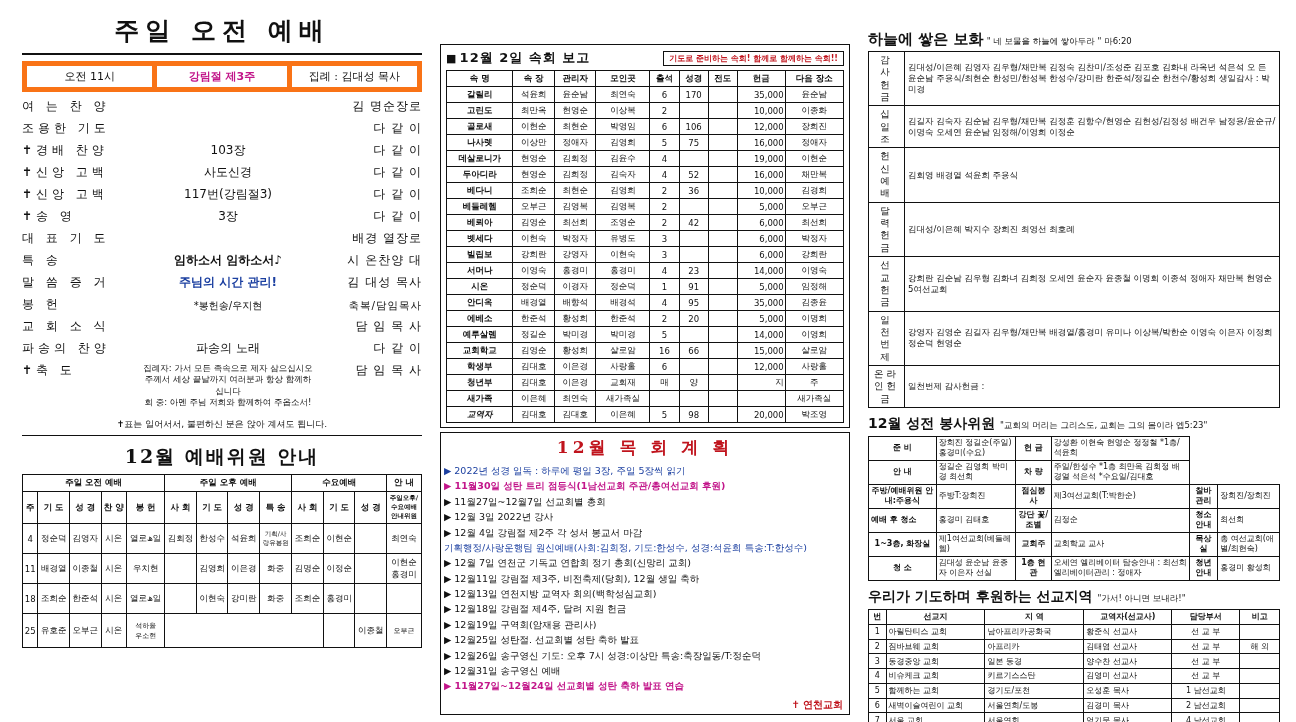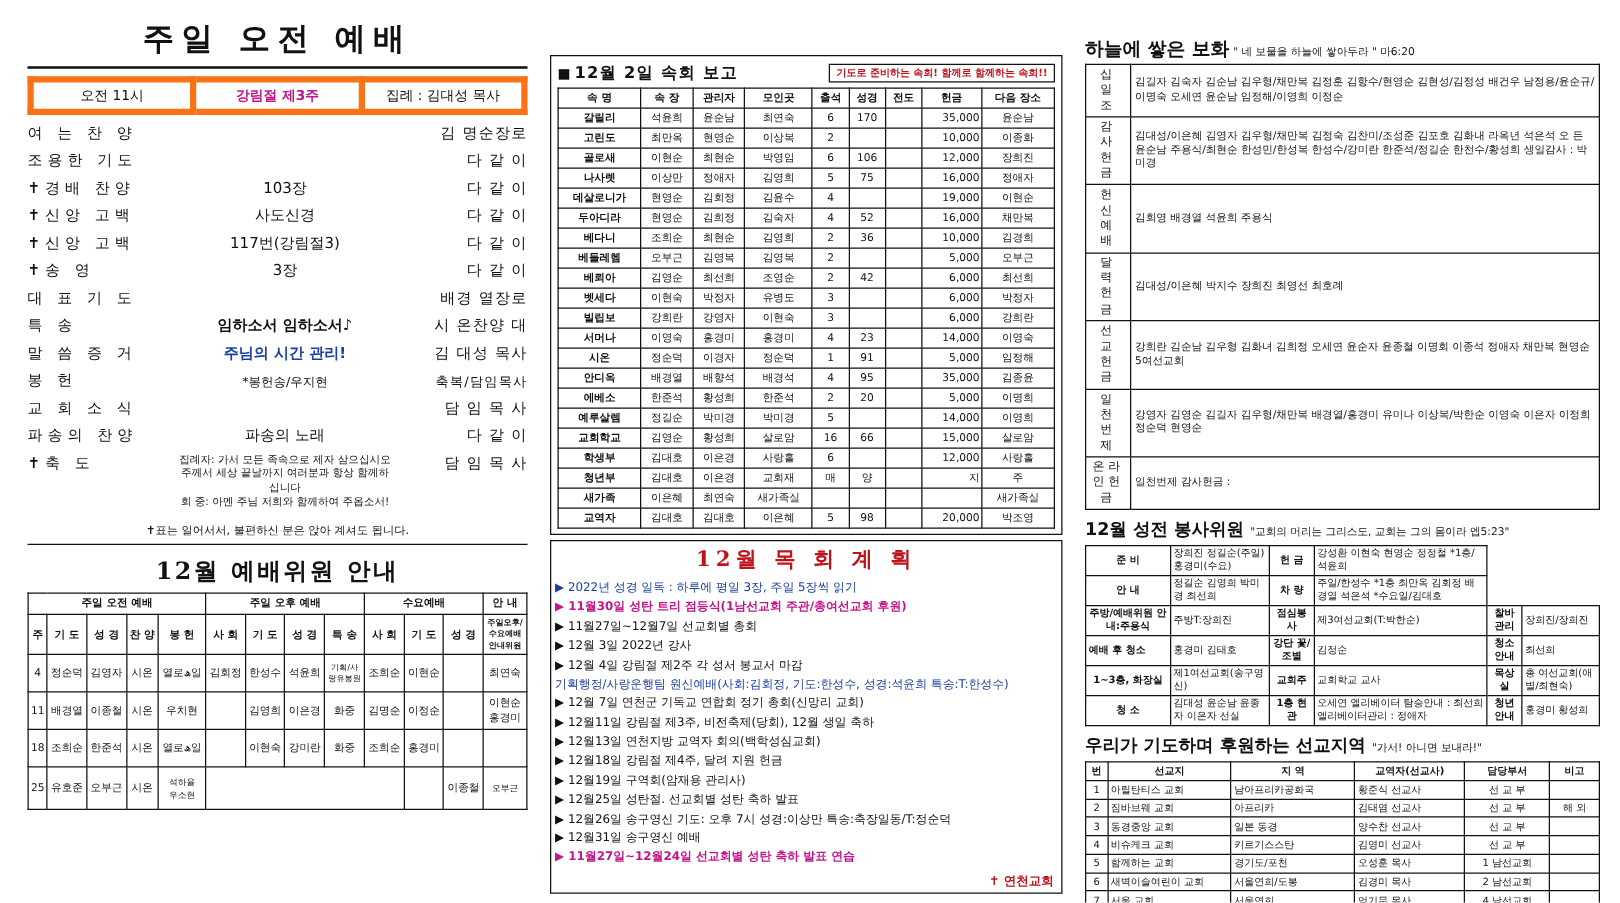--- a/index.html
+++ b/index.html
@@ -520,21 +520,21 @@
               <td>이은혜</td>
               <td>최연숙</td>
               <td>새가족실</td>
               <td></td>
               <td></td>
               <td></td>
               <td style="text-align: right;"></td>
               <td>새가족실</td>
             </tr>
             <tr>
-              <td style="font-weight: bold;">교역자</td>
+              <td style="font-weight: bold; font-style: italic;">교역자</td>
               <td>김대호</td>
               <td>김대호</td>
               <td>이은혜</td>
               <td>5</td>
               <td>98</td>
               <td></td>
               <td style="text-align: right;">20,000</td>
               <td>박조영</td>
             </tr>
           </tbody>
@@ -570,26 +570,26 @@
   <div class="col col3" style="padding-top:30px">
 
     <div>
       <span style="font-size:15px; font-weight:bold">하늘에 쌓은 보화</span>
       <span style="font-size:8.5px">" 네 보물을 하늘에 쌓아두라 " 마6:20</span>
     </div>
 
     <table class="off" style="margin-top:2px">
       <tbody id="off-body">
           <tr>
+            <td class="lbl">감 사 헌 금</td>
+            <td>김대성/이은혜 김영자 김우형/채만복 김정숙 김찬미/조성준 김포호 김화내 라옥년 석은석 오  든 윤순남 주용식/최현순 한성민/한성복 한성수/강미란 한준석/정길순 한천수/황성희                     생일감사 : 박미경</td>
+          </tr>
+          <tr>
             <td class="lbl">십 일 조</td>
             <td>김길자 김숙자 김순남 김우형/채만복 김정훈 김항수/현영순 김현성/김정성 배건우 남정용/윤순규/이명숙 오세연 윤순남 임정해/이영희 이정순</td>
-          </tr>
-          <tr>
-            <td class="lbl">감 사 헌 금</td>
-            <td>김대성/이은혜 김영자 김우형/채만복 김정숙 김찬미/조성준 김포호 김화내 라옥년 석은석 오  든 윤순남 주용식/최현순 한성민/한성복 한성수/강미란 한준석/정길순 한천수/황성희                     생일감사 : 박미경</td>
           </tr>
           <tr>
             <td class="lbl">헌 신 예 배</td>
             <td>김회영 배경열 석윤희 주용식</td>
           </tr>
           <tr>
             <td class="lbl">달 력 헌 금</td>
             <td>김대성/이은혜 박지수 장희진 최영선 최호례</td>
           </tr>
           <tr>
@@ -637,21 +637,21 @@
           <tr>
             <td style="text-align: left; font-weight: bold;">예배 후 청소</td>
             <td>홍경미 김태호</td>
             <td style="text-align: center; font-weight: bold;">강단  꽃/조별</td>
             <td>김정순</td>
             <td style="text-align: center; font-weight: bold;">청소  안내</td>
             <td>최선희</td>
           </tr>
           <tr>
             <td style="text-align: center; font-weight: bold;">1~3층, 화장실</td>
-            <td>제1여선교회(송구영신)</td>
+            <td>제1여선교회(베들레헴)</td>
             <td style="text-align: center; font-weight: bold;">교회주</td>
             <td>교회학교 교사</td>
             <td style="text-align: center; font-weight: bold;">목상실</td>
             <td>총 여선교회(애별/최현숙)</td>
           </tr>
           <tr>
             <td style="text-align: center; font-weight: bold;">청  소</td>
             <td>김대성  윤순남 윤종자 이은자  선실</td>
             <td style="text-align: center; font-weight: bold;">1층 현관</td>
             <td>오세연   엘리베이터 탐승안내 : 최선희   엘리베이터관리 : 정애자</td>

